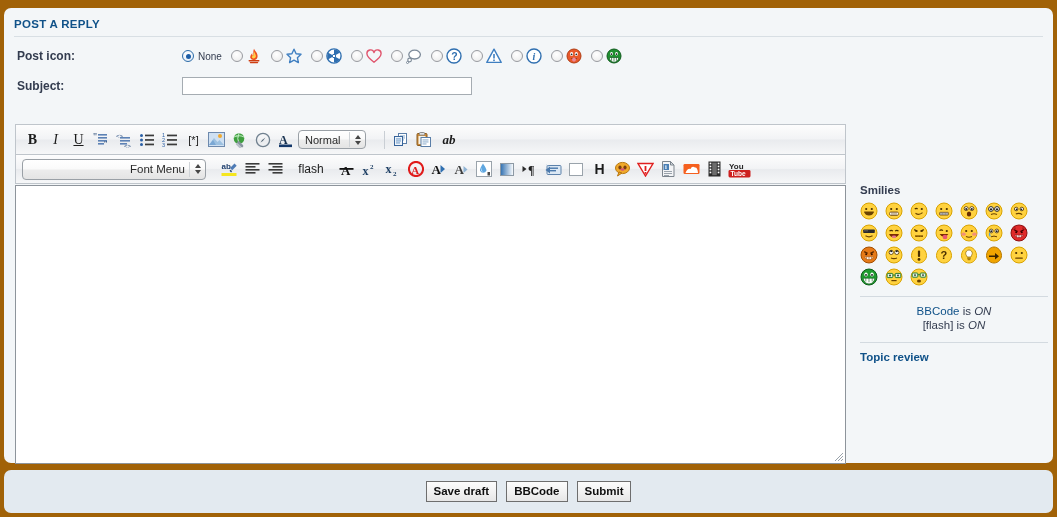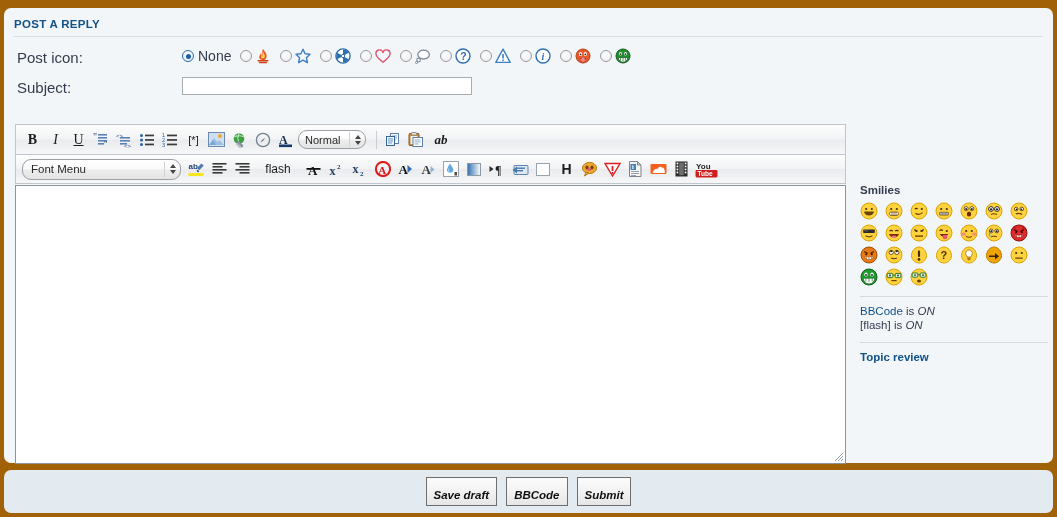--- a/index.html
+++ b/index.html
@@ -52,22 +52,22 @@
     left: 10px;
     top: 28px;
     width: 1029px;
     height: 1px;
     background: #d8dfe4;
   }
 
   
   .row-label {
     position: absolute;
-    font-weight: normal;
-    font-size: 15px;
+    font-weight: bold;
+    font-size: 12px;
     color: #333c4f;
   }
   #lbl-posticon { left: 13px; top: 41px; }
   #lbl-subject  { left: 13px; top: 71px; }
 
   .icon-row {
     position: absolute;
     left: 178px;
     top: 38px;
     display: flex;
@@ -96,21 +96,21 @@
   }
   .radio.checked::after {
     content: "";
     position: absolute;
     left: 2.5px; top: 2.5px;
     width: 5px; height: 5px;
     border-radius: 50%;
     background: #1c5ea8;
   }
   .opt-text {
-    font-size: 14px;
+    font-size: 10px;
     color: #333c4f;
     padding-left: 1px;
   }
   .piconslot {
     width: 16px; height: 16px;
     display: inline-flex;
     align-items: center;
     justify-content: center;
     flex: 0 0 auto;
   }
@@ -175,30 +175,30 @@
     width: 1px;
     height: 18px;
     background: #c9ced4;
     margin: 0 5px;
     flex: 0 0 auto;
   }
 
   .dd {
     height: 19px;
     border: 1px solid #9aa0a6;
-    border-radius: 9px;
+    border-radius: 4px;
     background: linear-gradient(to bottom, #ffffff 0%, #fafafa 45%, #ececec 55%, #e4e4e4 100%);
     display: inline-flex;
     align-items: center;
     justify-content: space-between;
     box-sizing: border-box;
     padding: 0 2px 0 6px;
     font-size: 11px;
     color: #2a2a2a;
-    margin-right: 5px;
+    margin-right: 13px;
     cursor: default;
   }
   .dd .dd-caret {
     width: 11px;
     height: 15px;
     margin-left: 4px;
     display: flex;
     flex-direction: column;
     align-items: center;
     justify-content: center;
@@ -208,21 +208,21 @@
   }
   .caret-up, .caret-dn {
     width: 0; height: 0;
     border-left: 3.5px solid transparent;
     border-right: 3.5px solid transparent;
   }
   .caret-up { border-bottom: 4px solid #454545; }
   .caret-dn { border-top: 4px solid #454545; }
 
   #dd-normal { width: 68px; }
-  #dd-fontmenu { width: 159px; height: 21px; font-size: 11.5px; padding-left: 8px; }
+  #dd-fontmenu { width: 184px; height: 21px; font-size: 11.5px; padding-left: 8px; justify-content: flex-end; }
 
   .ta-wrap {
     position: relative;
     width: 831px;
     height: 279px;
     margin-top: 1px;
   }
   .ta {
     width: 831px;
     height: 279px;
@@ -273,20 +273,21 @@
   .side-rule {
     width: 188px;
     height: 1px;
     background: #d3dae0;
     margin: 10px 0 8px 0;
   }
   .bb-list {
     font-size: 11.5px;
     color: #333c4f;
     line-height: 13.5px;
+    text-align: center;
   }
   .bb-list div { white-space: nowrap; }
   .bb-link {
     color: #105289;
     text-decoration: none;
   }
   .bb-on { font-style: italic; }
   .topic-review {
     font-size: 11.5px;
     font-weight: bold;
@@ -316,24 +317,23 @@
     justify-content: center;
     gap: 9px;
   }
   .btn {
     font-family: "Liberation Sans", sans-serif;
     font-size: 11.5px;
     font-weight: bold;
     color: #0f0f0f;
     background: linear-gradient(to bottom, #fcfcfc 0%, #f1f1f1 55%, #e6e6e6 100%);
     border: 1px solid #6e6e6e;
-    padding: 11px 7px 4px 7px;
+    padding: 3px 7px 4px 7px;
     cursor: default;
     line-height: 12px;
-    font-style: italic;
   }
 </style>
 </head>
 <body>
 
 <div class="page">
 
   <div class="panel">
 
     <div class="panel-title">POST A REPLY</div>

